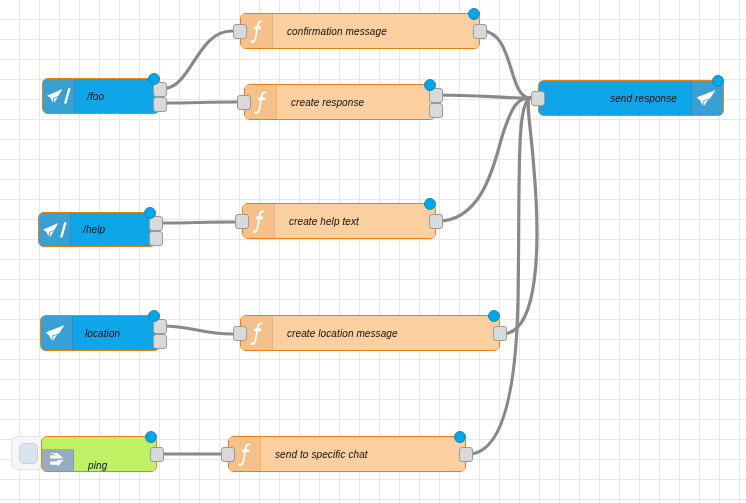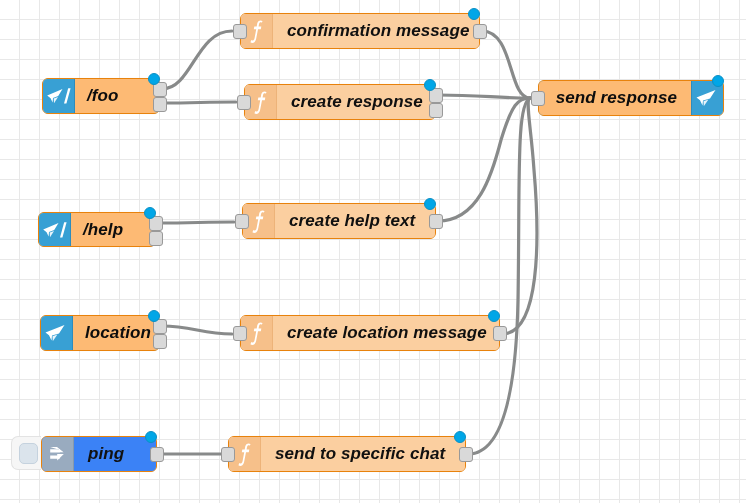--- a/index.html
+++ b/index.html
@@ -61,42 +61,41 @@
     display: flex;
     align-items: center;
     justify-content: center;
     position: relative;
   }
   .node .label-cell {
     flex: 1 1 auto;
     display: flex;
     align-items: center;
     font-style: italic;
-    font-size: 17px;
+    font-size: 10px;
     color: #1a1a1a;
     letter-spacing: 0.1px;
     white-space: nowrap;
-    font-weight: bold;
   }
 
   
   .node.telegram { background: #3fa9dd; }
-  .node.telegram .body { background: #fdba74; }
+  .node.telegram .body { background: #0ea5e9; }
   .node.telegram .icon-cell { background: #38a0d4; border-right: 1px solid #2d8cbd; }
   .node.telegram .label-cell { padding-left: 12px; color: #0d0d0d; }
 
   
   .node.func { background: #fbcfa0; }
   .node.func .body { background: #fbcfa0; }
   .node.func .icon-cell { background: #f6c08a; border-right: 1px solid #edb379; }
   .node.func .label-cell { padding-left: 14px; color: #101010; }
 
   
   .node.inject { background: #9fb0c3; }
-  .node.inject .body { background: #3b82f6; }
+  .node.inject .body { background: #bef264; align-items: flex-end; }
   .node.inject .icon-cell { background: #99abbf; border-right: 1px solid #8699ad; }
   .node.inject .label-cell { padding-left: 14px; color: #111; }
 
   
   .node.icon-right .body { flex-direction: row-reverse; }
   .node.icon-right .icon-cell { border-right: none; border-left: 1px solid #2d8cbd; }
   .node.icon-right .label-cell { padding-left: 0; padding-right: 14px; justify-content: flex-end; text-align: center; }
 
   
   .port {

